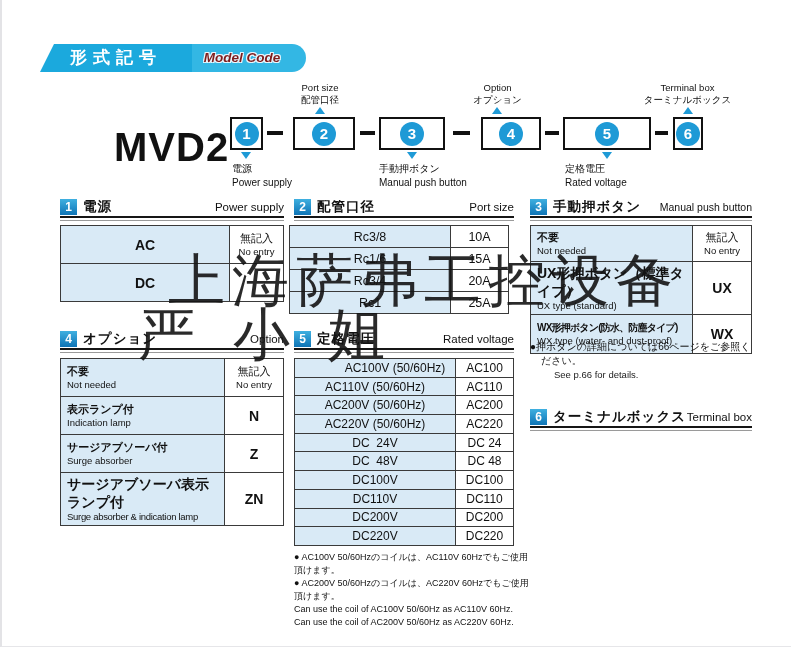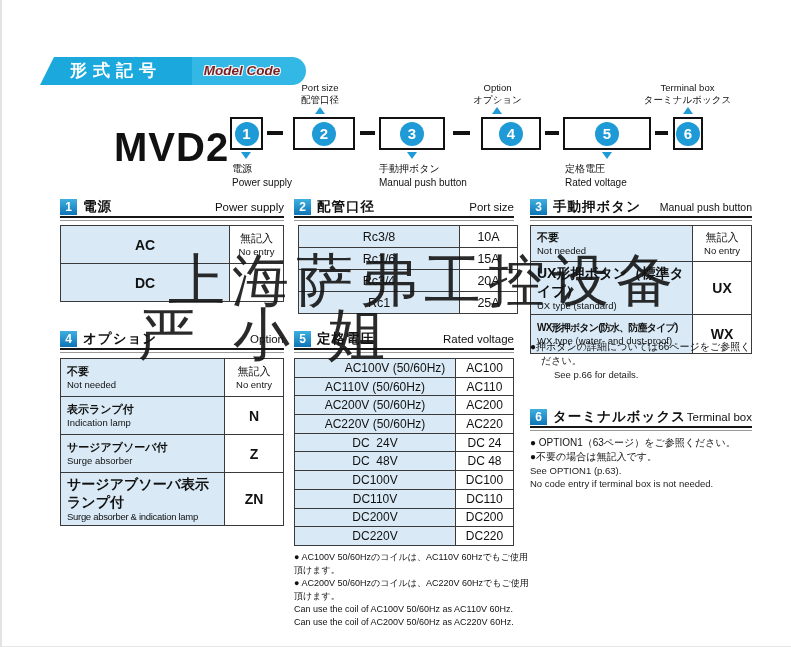--- a/index.html
+++ b/index.html
@@ -2,21 +2,21 @@
 <html><head>
 <meta charset="utf-8">
 <style>
   * { margin:0; padding:0; box-sizing:border-box; }
   html,body { background:#fff; }
   body { font-family:"Liberation Sans", sans-serif; color:#111; }
   .page { position:relative; width:791px; height:647px; background:#ffffff; overflow:hidden;
           border-left:2px solid #e3e3e6; border-bottom:1px solid #e6e6e9; }
 
   
-  .banner { position:absolute; left:38px; top:57px; height:17px; width:232px; }
+  .banner { position:absolute; left:38px; top:44px; height:17px; width:232px; }
   .banner .b-jp { position:absolute; left:0; top:0; height:28px; width:152px; background:#1ba9dd;
                   clip-path:polygon(14px 0, 100% 0, 100% 100%, 0 100%);
                   color:#fff; font-weight:bold; font-size:17px; letter-spacing:6px;
                   line-height:28px; text-align:center; z-index:2; }
   .banner .b-en { position:absolute; left:138px; top:0; height:28px; width:128px; background:#33b7e4;
                   border-radius:0 15px 15px 0; z-index:1; color:#7f1d1d; font-style:italic;
                   font-weight:bold; font-size:13.5px; line-height:27px; text-align:center;
                   text-shadow:-1px -1px 0 #eaf7fd, 1px -1px 0 #eaf7fd, -1px 1px 0 #eaf7fd, 1px 1px 0 #eaf7fd; }
 
   
@@ -158,21 +158,21 @@
       <td class="code"></td>
     </tr>
   </tbody>
     </table>
 
   <div class="sec-head" style="left:292px;top:198px;width:220px;">
     <span class="sec-num">2</span>
     <span class="sec-jp">配管口径</span>
     <span class="sec-en">Port size</span>
   </div>
-  <table class="tbl" style="left:296px;top:225px;width:220px;">
+  <table class="tbl" style="left:287px;top:225px;width:220px;">
     <tbody>
         <tr class="t2row">
       <td class="lab ctr" style="width:161px;">Rc3/8</td>
       <td class="code">10A</td>
     </tr>
     <tr class="t2row">
       <td class="lab ctr">Rc1/6</td>
       <td class="code">15A</td>
     </tr>
     <tr class="t2row">
@@ -317,23 +317,17 @@
     <div>● AC200V 50/60Hzのコイルは、AC220V 60Hzでもご使用頂けます。</div>
     <div>Can use the coil of AC100V 50/60Hz as AC110V 60Hz.</div>
     <div>Can use the coil of AC200V 50/60Hz as AC220V 60Hz.</div>
   </div>
 
   <div class="sec-head" style="left:528px;top:408px;width:222px;">
     <span class="sec-num">6</span>
     <span class="sec-jp">ターミナルボックス</span>
     <span class="sec-en">Terminal box</span>
   </div>
-  <div class="note" style="left:528px;top:436px;width:228px;">
-    <div>● OPTION1（63ページ）をご参照ください。</div>
-    <div>●不要の場合は無記入です。</div>
-    <div class="note-en">See OPTION1 (p.63).</div>
-    <div class="note-en">No code entry if terminal box is not needed.</div>
-  </div>
 
   <div class="wm wm1">上海萨弗工控设备</div>
   <div class="wm wm2">严小姐</div>
 
 </div>
 
 </body></html>

